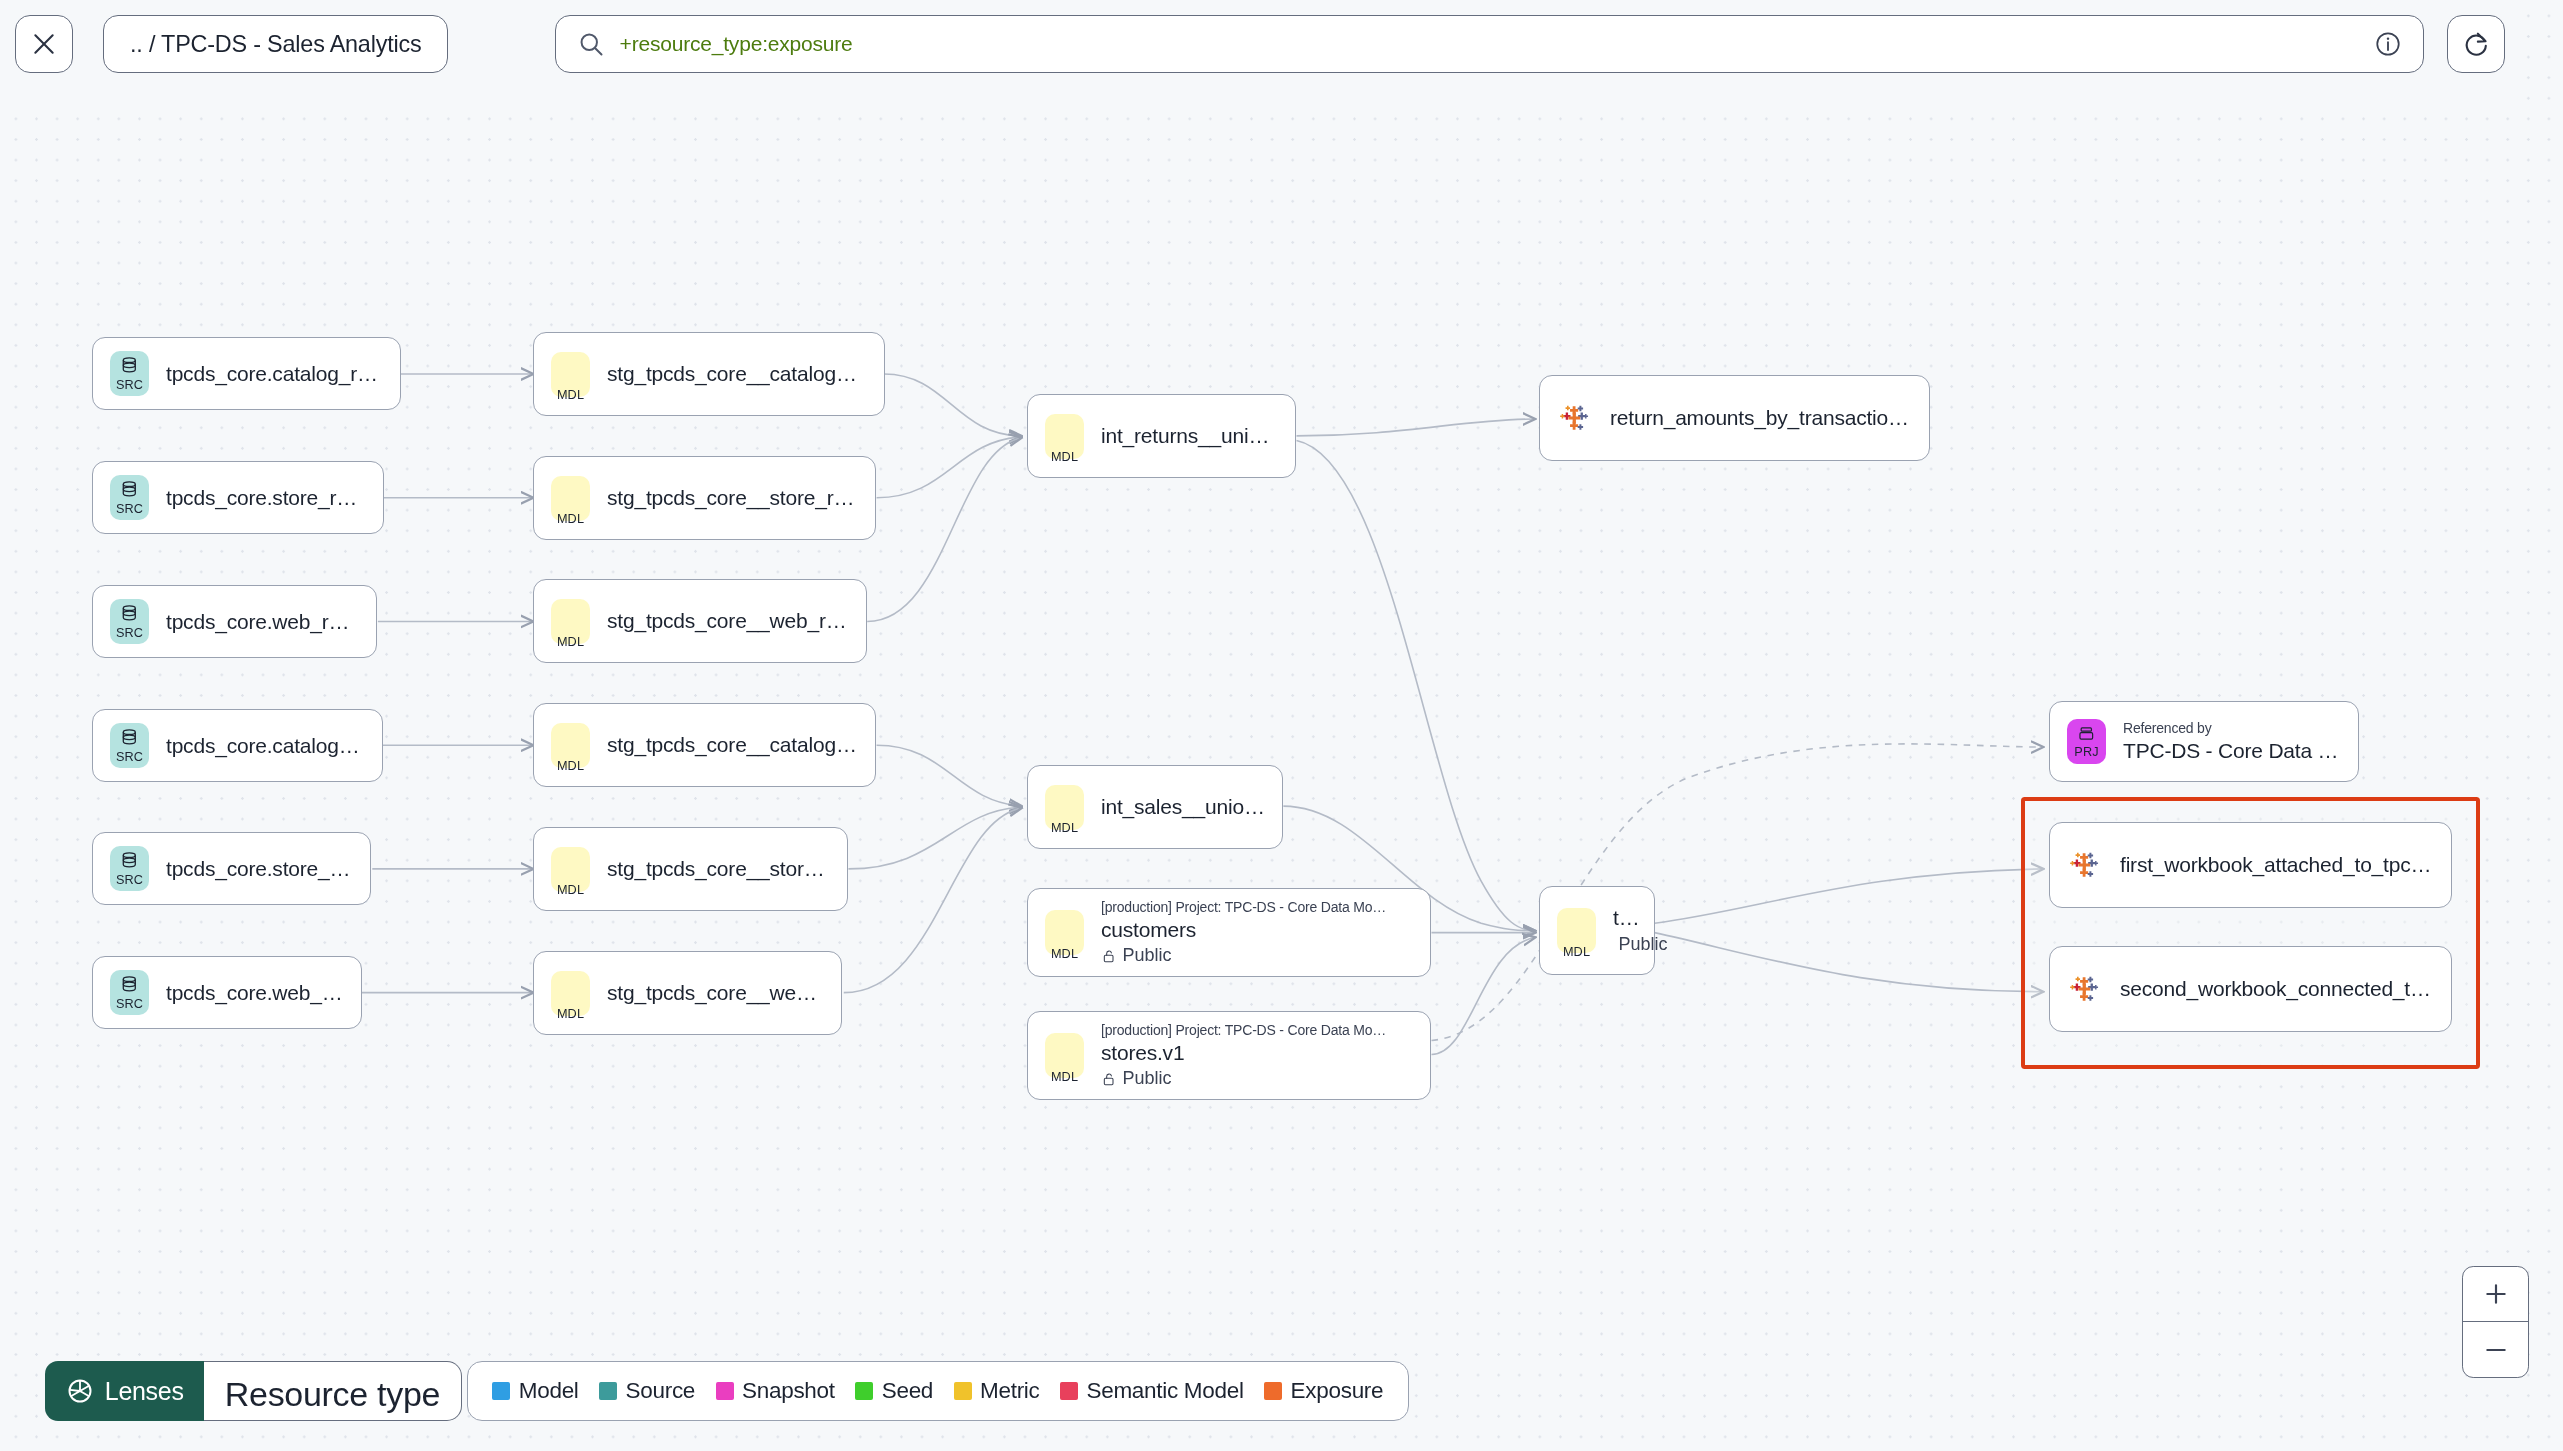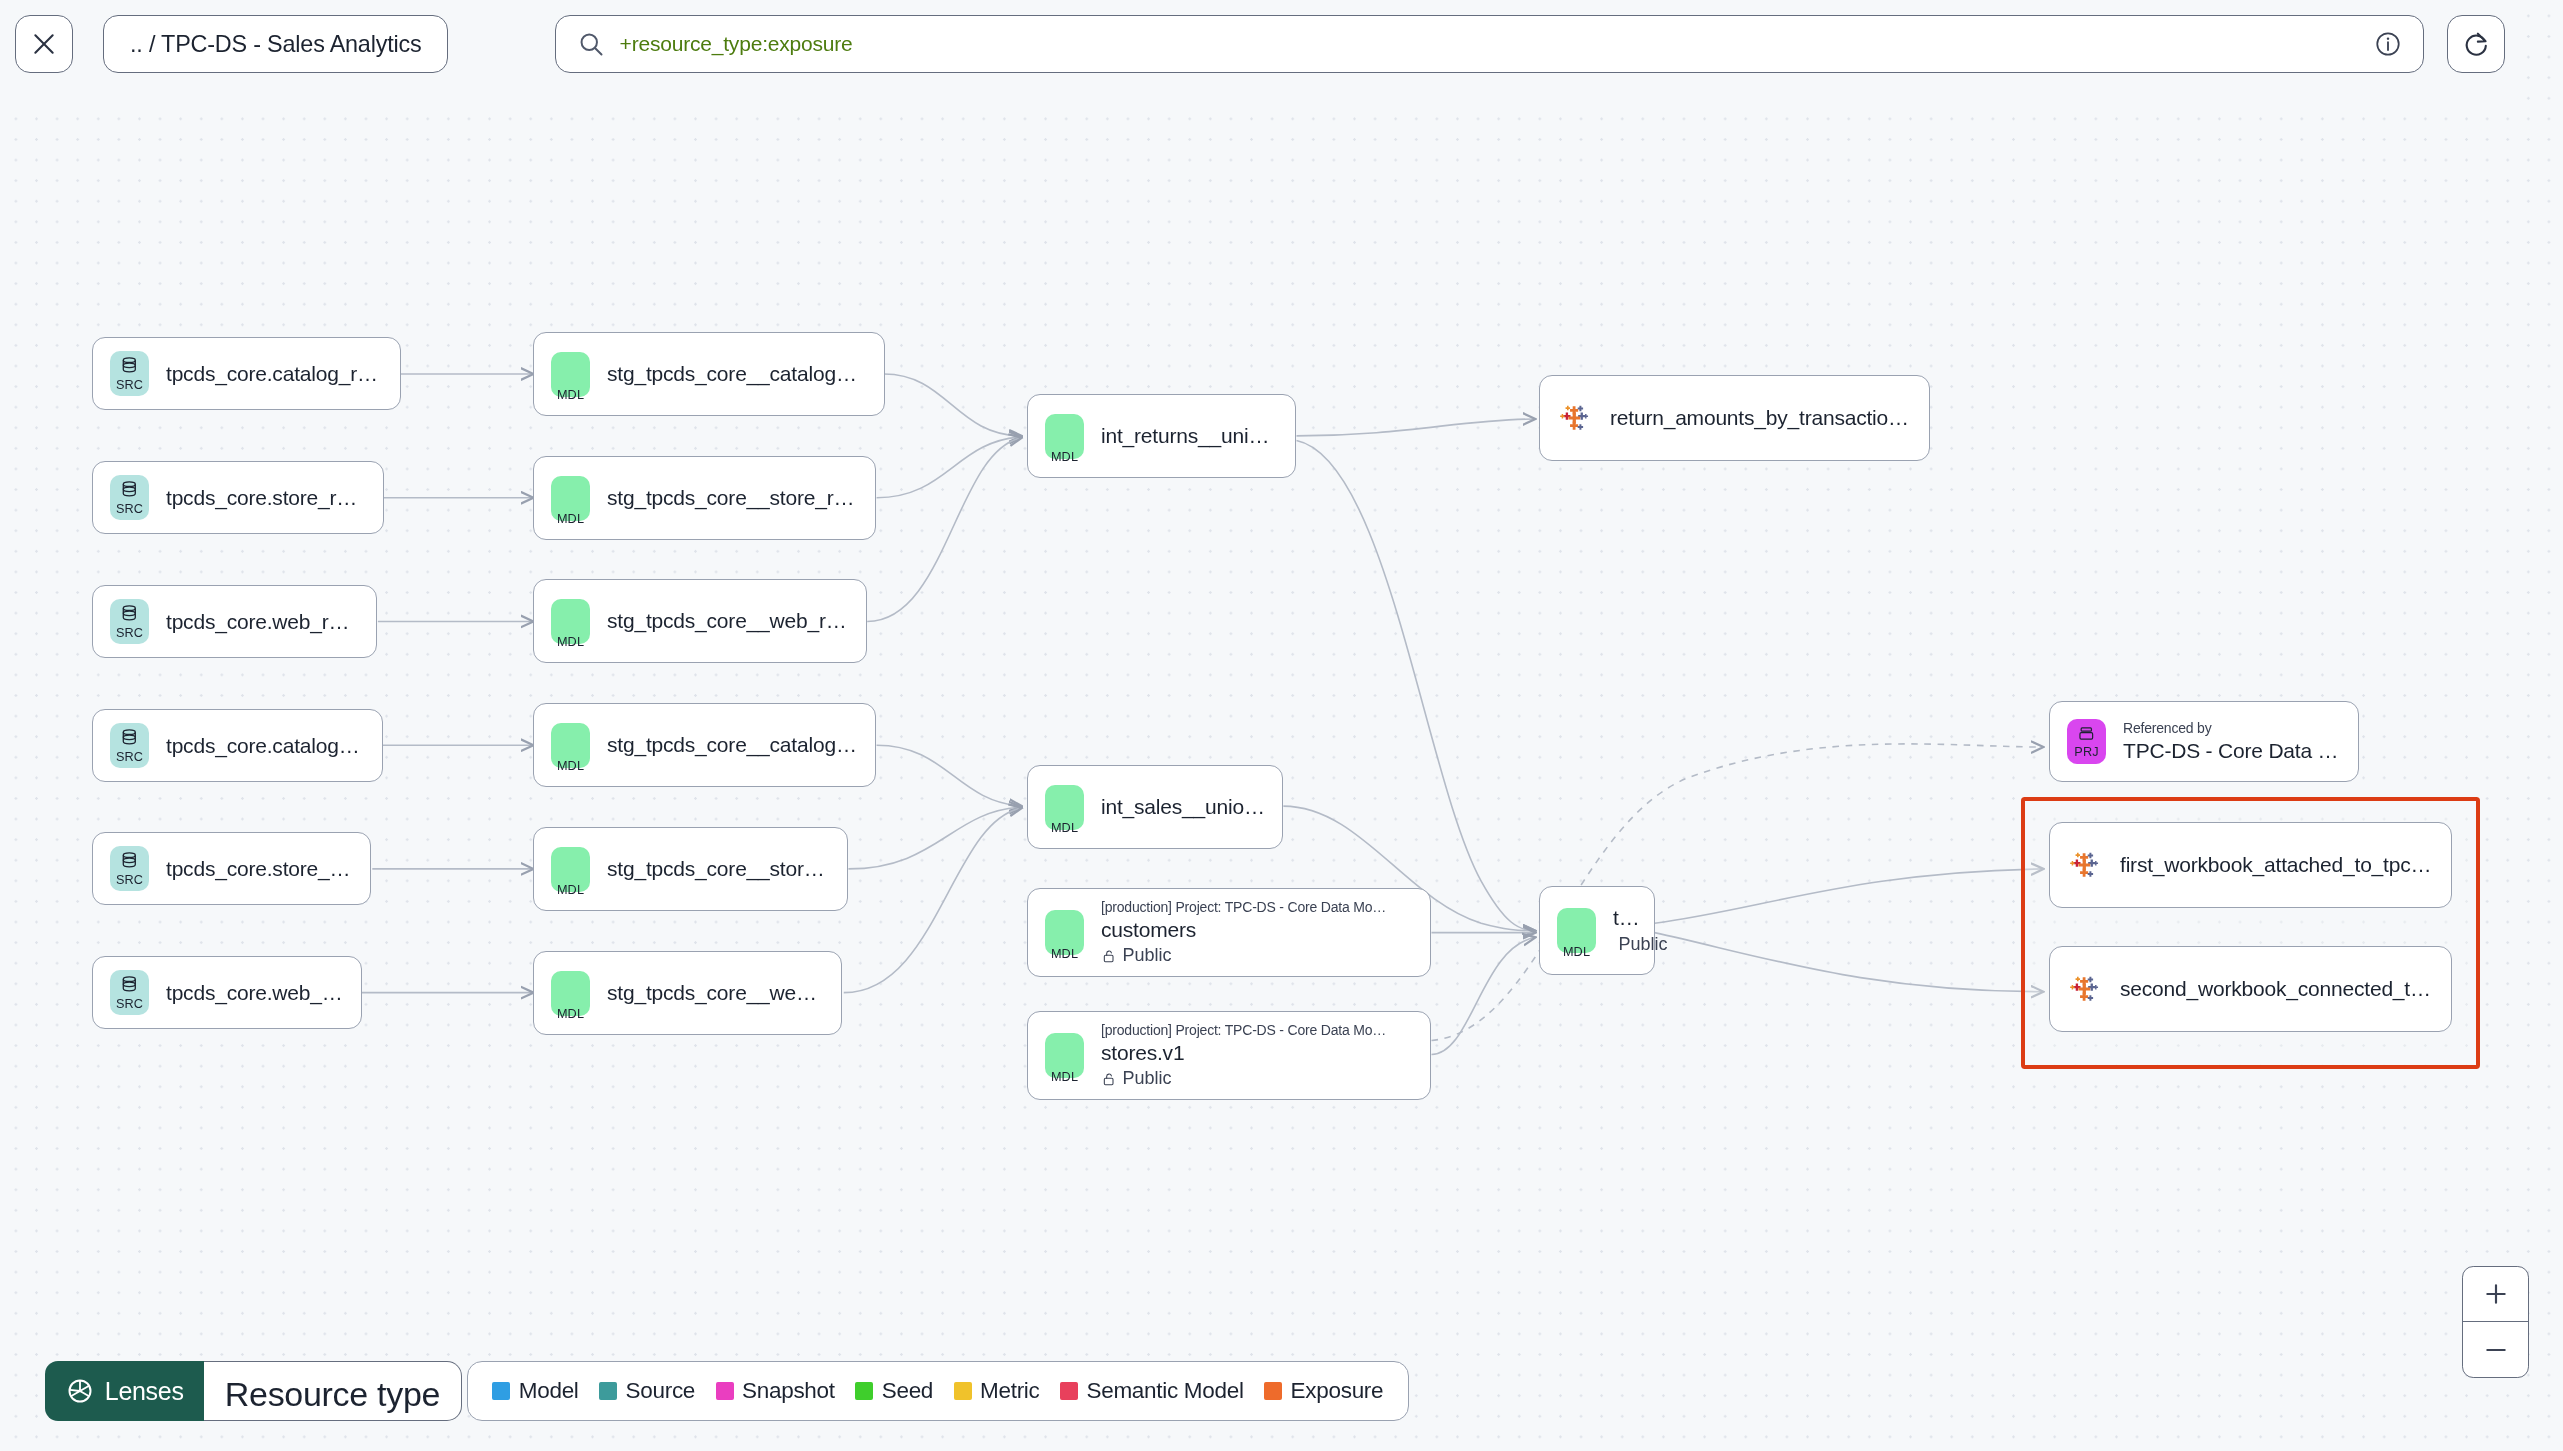--- a/index.html
+++ b/index.html
@@ -68,21 +68,21 @@
   }
   .badge {
     flex: 0 0 auto;
     width: 39px; height: 45px;
     border-radius: 10px;
     display: flex; flex-direction: column;
     align-items: center; justify-content: center;
     margin-right: 17px;
   }
   .badge.src { background: #b5e3e0; }
-  .badge.mdl { background: #86efac; gap: 40px; }
+  .badge.mdl { background: #fef9c3; gap: 40px; }
   .badge.prj { background: #d946ef; }
   .badge svg { display: block; }
   .badge .btxt {
     font-size: 12.7px; color: #1c2330; line-height: 1;
     margin-top: 2.8px; letter-spacing: 0.1px;
     font-family: "Liberation Sans", sans-serif;
   }
   .node-label {
     font-size: 21px; color: #1c2330; letter-spacing: -0.2px;
     white-space: nowrap; overflow: hidden; text-overflow: ellipsis;

